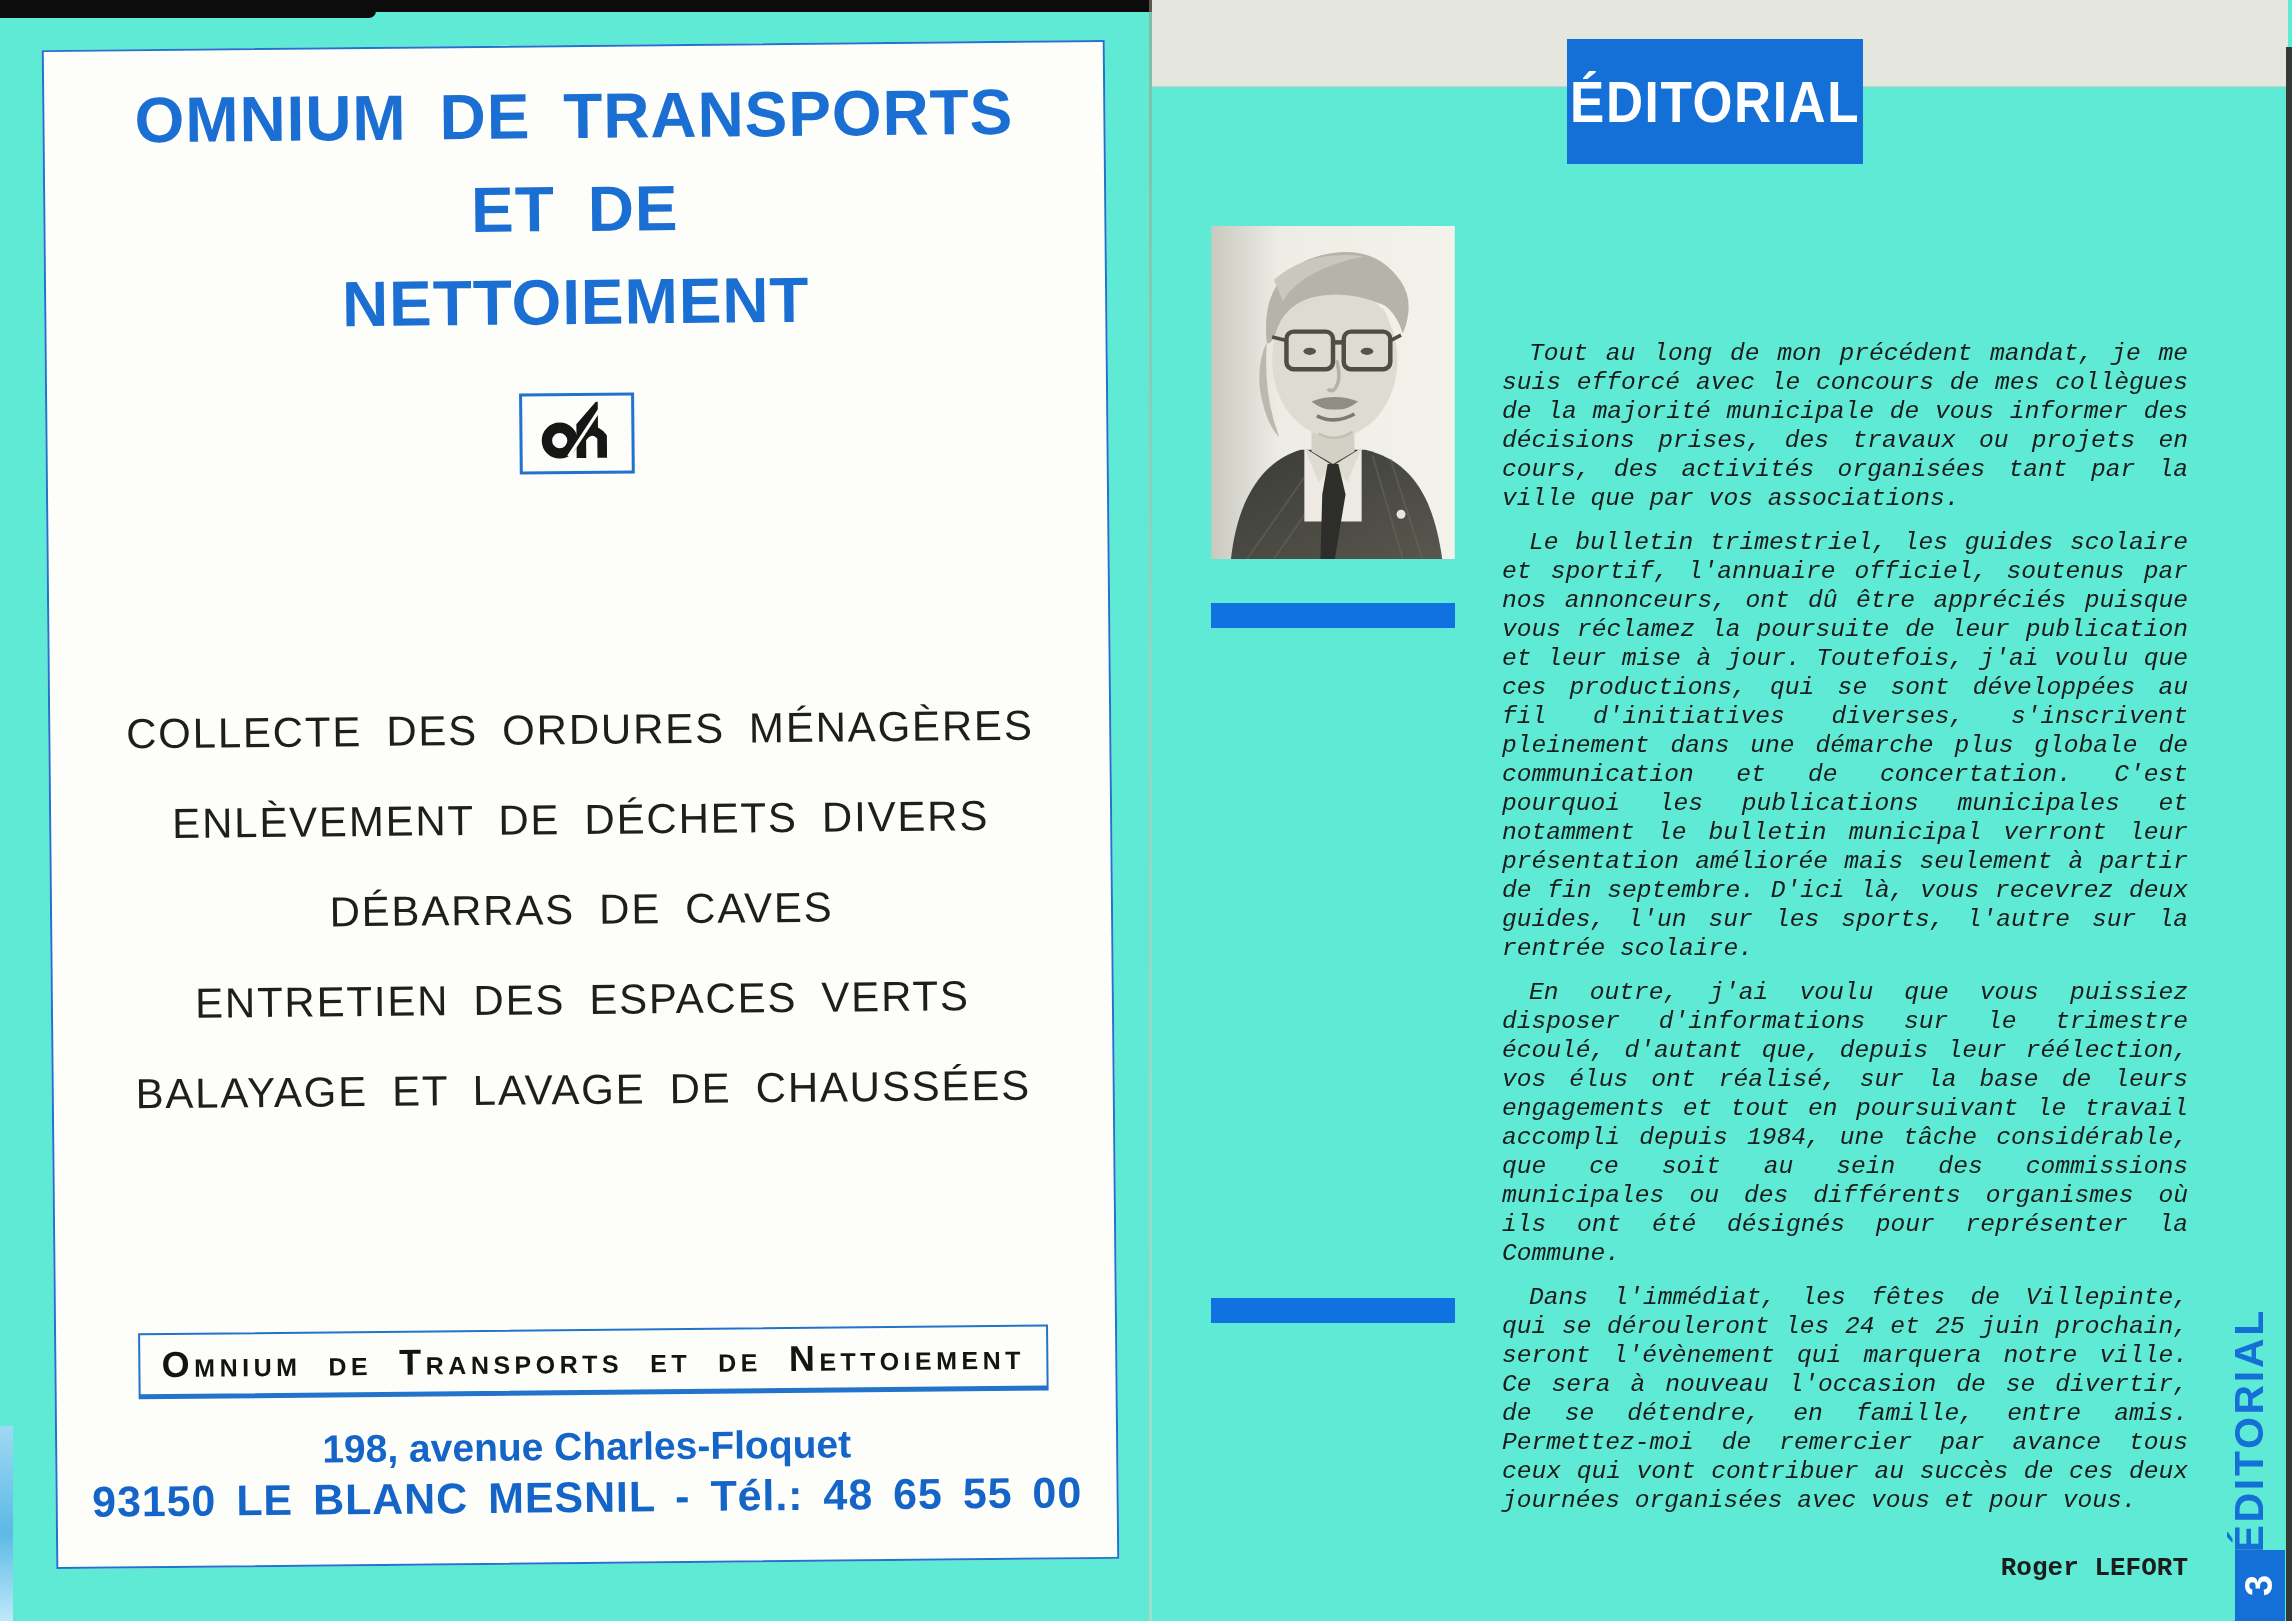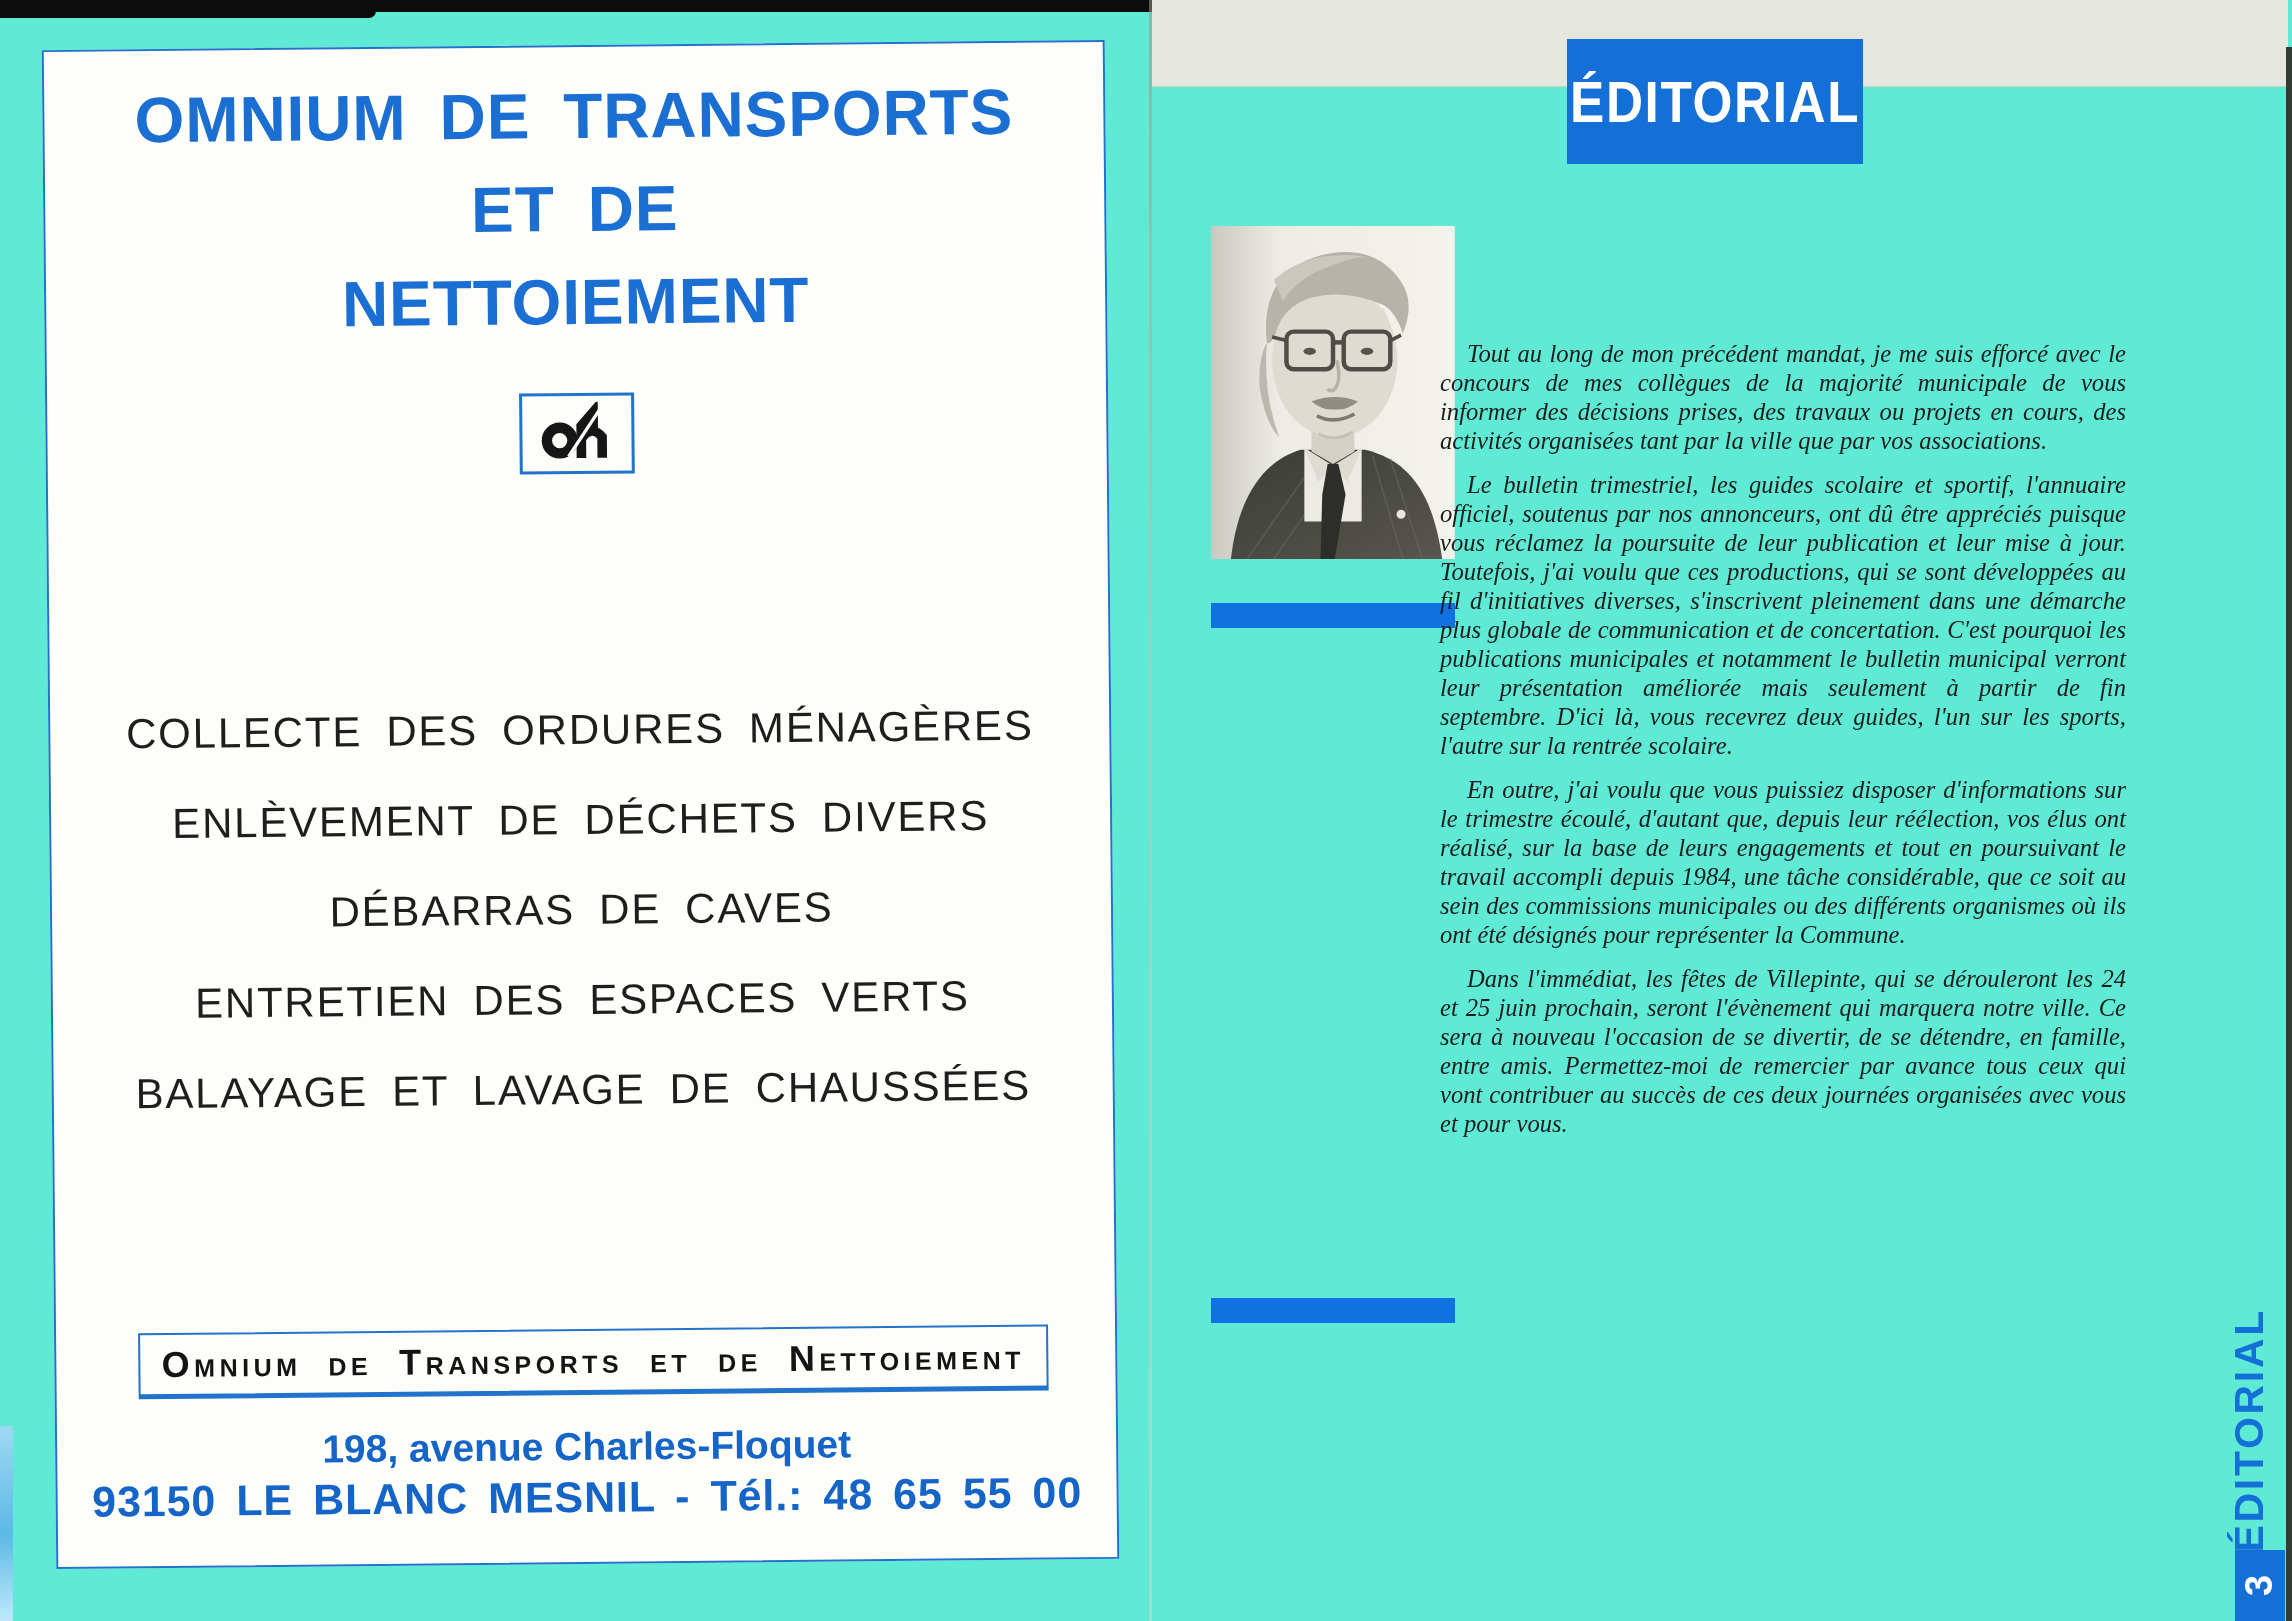--- a/index.html
+++ b/index.html
@@ -38,22 +38,22 @@
   .ad-address .l2{font-size:43px;line-height:52px;letter-spacing:0.9px;word-spacing:7.2px;}
   
   .ed-header{position:absolute;left:1567px;top:39px;width:296px;height:125px;background:#1470d6;
     display:flex;align-items:center;justify-content:center;}
   .ed-header span{color:#ffffff;font-weight:700;font-size:57px;letter-spacing:1.8px;
     transform:scaleX(.9);display:inline-block;}
   .photo{position:absolute;left:1211px;top:226px;width:244px;height:333px;}
   .blue-bar{position:absolute;left:1211px;width:244px;height:25px;background:#0f72e0;}
   .bar-under-photo{top:603px;}
   .bar-bottom{top:1298px;}
-  .ed-col{position:absolute;left:1440px;top:339px;width:686px;color:#1c1c1c;
-    font-family:Liberation Serif, serif;font-style:italic;
+  .ed-col{position:absolute;left:1502px;top:339px;width:686px;color:#1c1c1c;
+    font-family:Liberation Mono, monospace;font-style:italic;
     font-size:24.6px;line-height:29px;text-align:justify;}
   .ed-col p{margin:0 0 15px 0;text-indent:27px;}
   .ed-sign{margin-top:39px;text-align:right;}
   .ed-sign .closing{display:block;font-size:24.6px;}
   .ed-sign .name{display:block;font-style:normal;font-weight:700;font-size:26px;margin-top:3.6px;}
   .side-label{position:absolute;left:2223px;top:1327px;width:52px;height:206px;
     display:flex;align-items:center;justify-content:center;}
   .side-label span{writing-mode:vertical-rl;transform:rotate(180deg);
     color:#1470d6;font-weight:700;font-size:41px;letter-spacing:2.7px;}
   .page-num-box{position:absolute;left:2235px;top:1550px;width:50px;height:71px;background:#1470d6;
@@ -165,20 +165,21 @@
 
   <div class="blue-bar bar-under-photo"></div>
   <div class="blue-bar bar-bottom"></div>
 
   <div class="ed-col">
     <p>Tout au long de mon précédent mandat, je me suis efforcé avec le concours de mes collègues de la majorité municipale de vous informer des décisions prises, des travaux ou projets en cours, des activités organisées tant par la ville que par vos associations.</p>
     <p>Le bulletin trimestriel, les guides scolaire et sportif, l'annuaire officiel, soutenus par nos annonceurs, ont dû être appréciés puisque vous réclamez la poursuite de leur publication et leur mise à jour. Toutefois, j'ai voulu que ces productions, qui se sont développées au fil d'initiatives diverses, s'inscrivent pleinement dans une démarche plus globale de communication et de concertation. C'est pourquoi les publications municipales et notamment le bulletin municipal verront leur présentation améliorée mais seulement à partir de fin septembre. D'ici là, vous recevrez deux guides, l'un sur les sports, l'autre sur la rentrée scolaire.</p>
     <p>En outre, j'ai voulu que vous puissiez disposer d'informations sur le trimestre écoulé, d'autant que, depuis leur réélection, vos élus ont réalisé, sur la base de leurs engagements et tout en poursuivant le travail accompli depuis 1984, une tâche considérable, que ce soit au sein des commissions municipales ou des différents organismes où ils ont été désignés pour représenter la Commune.</p>
     <p>Dans l'immédiat, les fêtes de Villepinte, qui se dérouleront les 24 et 25 juin prochain, seront l'évènement qui marquera notre ville. Ce sera à nouveau l'occasion de se divertir, de se détendre, en famille, entre amis. Permettez-moi de remercier par avance tous ceux qui vont contribuer au succès de ces deux journées organisées avec vous et pour vous.</p>
     <div class="ed-sign">
+      <span class="name">Roger LEFORT</span>
     </div>
   </div>
 
   <div class="side-label">
     <span>ÉDITORIAL</span>
   </div>
 
   <div class="page-num-box">
     <span>3</span>
   </div>

